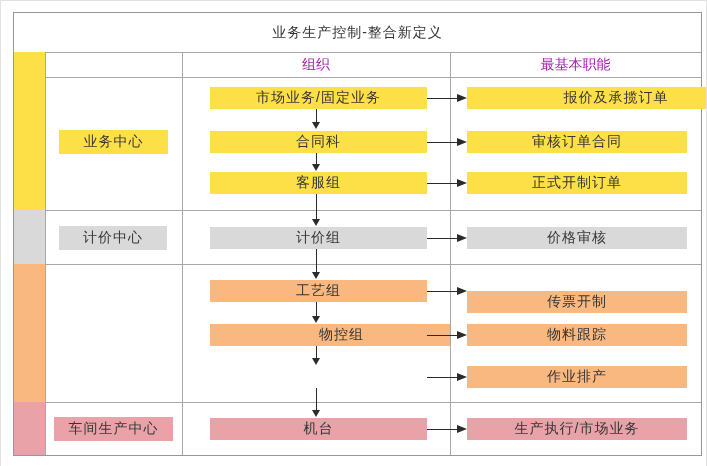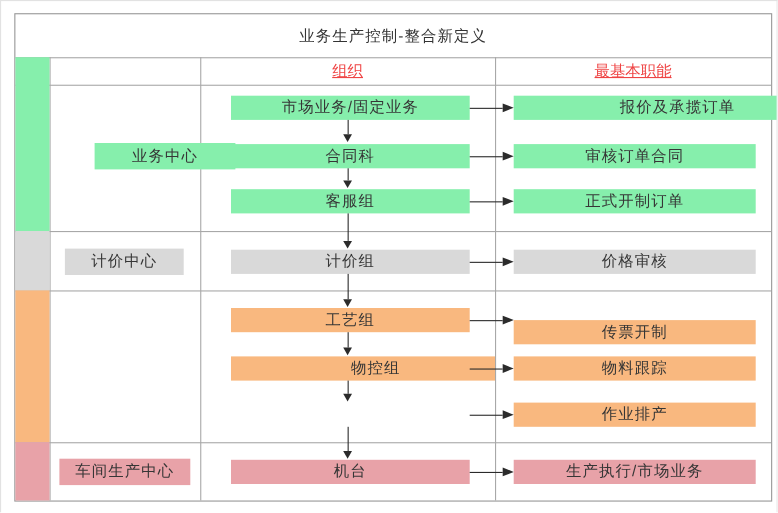--- a/index.html
+++ b/index.html
@@ -16,31 +16,31 @@
   .abs{position:absolute;box-sizing:border-box;}
   .hline{position:absolute;height:1px;background:#a8a8a8;left:0;width:687px;}
   .vline{position:absolute;width:1px;background:#a8a8a8;top:39px;height:403px;}
   .title{
     position:absolute;left:0;top:0;width:687px;height:39px;
     display:flex;align-items:center;justify-content:center;
     font-size:14px;letter-spacing:1px;color:#333;
   }
   .colhead{
     position:absolute;top:39px;height:25px;display:flex;align-items:center;
-    justify-content:center;font-size:14px;color:#ef4444;text-decoration:underline;
+    justify-content:center;font-size:14px;color:#a21caf;
   }
   .strip{position:absolute;left:0;width:31px;}
   .box{
     position:absolute;height:22px;display:flex;align-items:center;
     justify-content:center;font-size:14px;color:#363636;letter-spacing:1px;
   }
   .orgbox{left:196px;width:217px;}
   .funcbox{left:453px;width:220px;}
   .labelbox{height:24px;}
-  .c-green{background:#86efac;}
+  .c-green{background:#fde047;}
   .c-gray{background:#d9d9d9;}
   .c-orange{background:#f9b87f;}
   .c-pink{background:#e8a2a8;}
   .varrow{position:absolute;left:302px;width:1px;background:#2b2b2b;}
   .varrow::after{
     content:"";position:absolute;left:-4px;bottom:-7px;width:0;height:0;
     border-left:4px solid transparent;border-right:4px solid transparent;
     border-top:7px solid #2b2b2b;
   }
   .harrow{position:absolute;left:413px;width:30px;height:1px;background:#2b2b2b;}
@@ -69,21 +69,21 @@
     <div class="vline" style="left:436px;"></div>
 
     <div class="strip c-green abs" style="top:39px;height:158px;"></div>
     <div class="strip c-gray abs" style="top:197px;height:54px;"></div>
     <div class="strip c-orange abs" style="top:251px;height:138px;"></div>
     <div class="strip c-pink abs" style="top:389px;height:53px;"></div>
 
     <div class="colhead" style="left:168px;width:268px;">组织</div>
     <div class="colhead" style="left:436px;width:251px;">最基本职能</div>
 
-    <div class="box labelbox c-green" style="left:45px;top:117px;width:128px;margin-left:27px;">业务中心</div>
+    <div class="box labelbox c-green" style="left:45px;top:117px;width:109px;">业务中心</div>
     <div class="box labelbox c-gray" style="left:45px;top:213px;width:108px;">计价中心</div>
     <div class="box labelbox c-pink" style="left:40px;top:404px;width:119px;">车间生产中心</div>
 
     <div class="box orgbox c-green" style="top:74px;">市场业务/固定业务</div>
     <div class="box orgbox c-green" style="top:118px;">合同科</div>
     <div class="box orgbox c-green" style="top:159px;">客服组</div>
     <div class="box orgbox c-gray" style="top:214px;">计价组</div>
     <div class="box orgbox c-orange" style="top:267px;">工艺组</div>
     <div class="box orgbox c-orange" style="top:311px;padding-left:23px;">物控组</div>
     <div class="box orgbox c-pink" style="top:405px;">机台</div>

